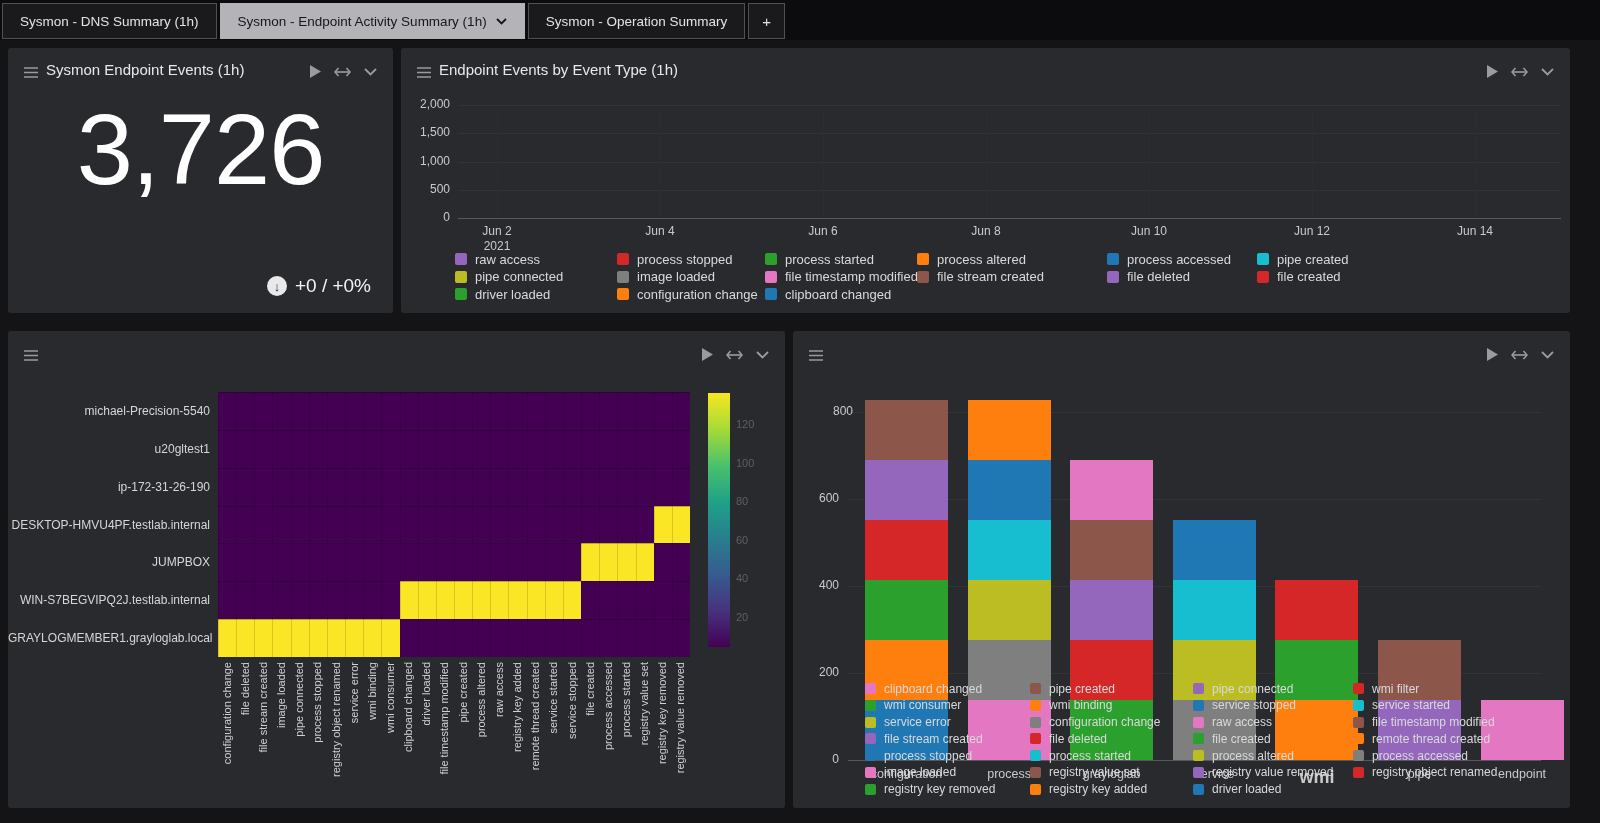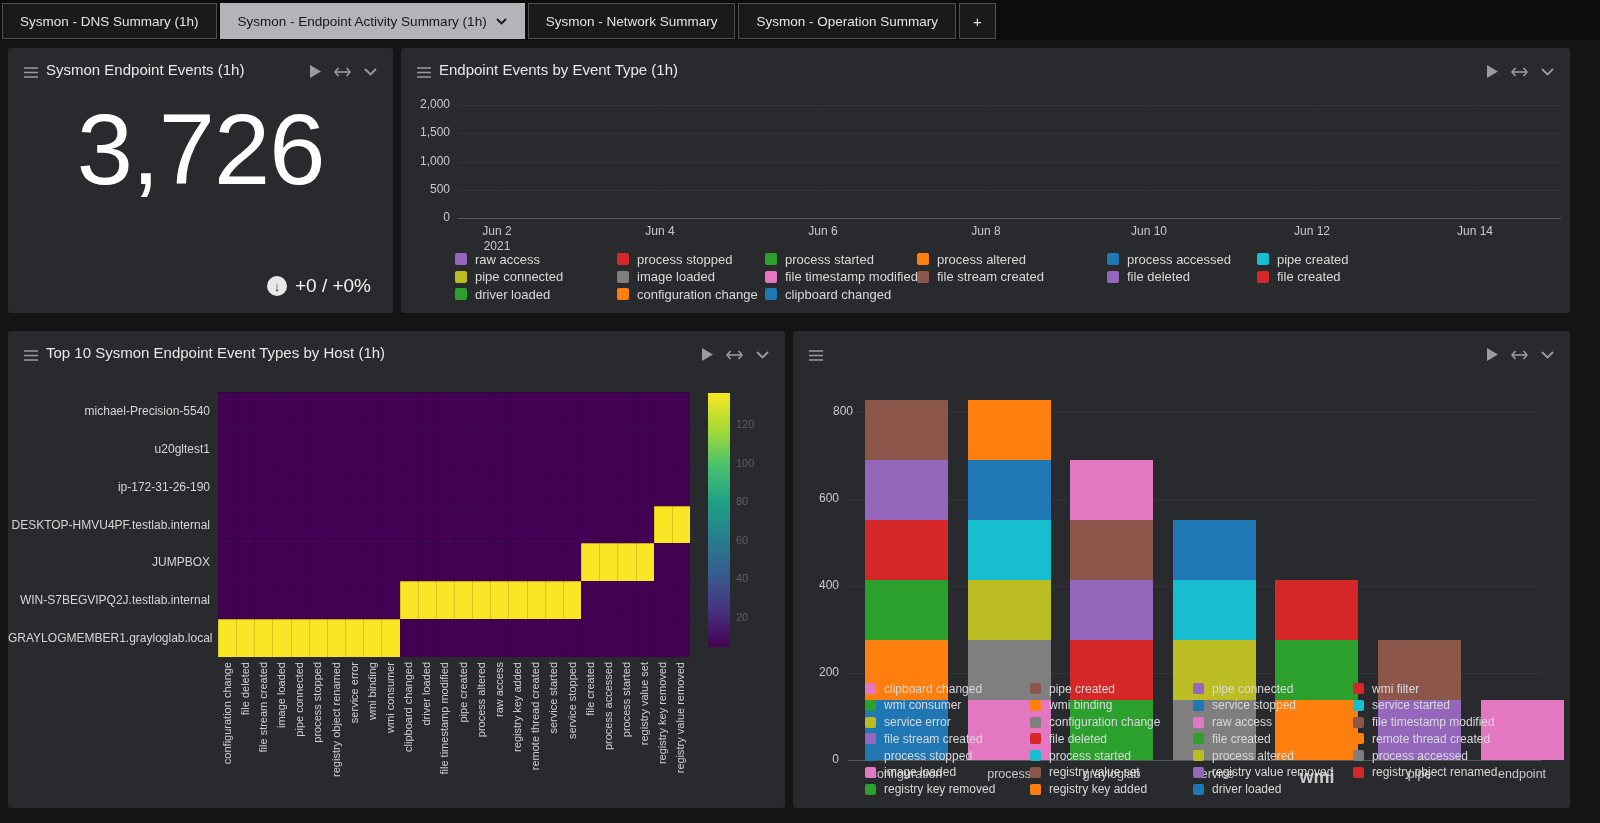--- a/index.html
+++ b/index.html
@@ -59,23 +59,20 @@
     <div class="tab">
       <span>Sysmon - DNS Summary (1h)</span>
     </div>
     <div class="tab active">
       <span>Sysmon - Endpoint Activity Summary (1h)</span>
       <span>
         <svg width="11" height="7" viewBox="0 0 11 7">
             <path d="M1 1l4.5 4.5L10 1" stroke="#17171a" stroke-width="1.8" fill="none"></path>
           </svg>
       </span>
-    </div>
-    <div class="tab">
-      <span>Sysmon - Network Summary</span>
     </div>
     <div class="tab">
       <span>Sysmon - Operation Summary</span>
     </div>
     <div class="tab plus">+</div>
   </div>
 
   <div class="panel" id="panel-stat" style="left:8px; top:48px; width:385px; height:265px;">
     <div class="p-head">
       <span class="p-burger">
@@ -237,21 +234,20 @@
       </div>
     </div>
 
   <div class="panel" id="panel-hm" style="left:8px; top:331px; width:777px; height:477px;">
     <div class="p-head">
       <span class="p-burger">
         <svg width="14" height="11" viewBox="0 0 14 11">
             <path d="M0 1h14M0 5.5h14M0 10h14" stroke="#9a9b9f" stroke-width="1.5"></path>
           </svg>
       </span>
-      <span class="p-title">Top 10 Sysmon Endpoint Event Types by Host (1h)</span>
       <span class="p-icons">
         <span>
             <svg width="11" height="13" viewBox="0 0 11 13">
               <path d="M0 0L11 6.5L0 13Z" fill="#9a9b9f"></path>
             </svg>
           </span>
         <span>
             <svg width="17" height="10" viewBox="0 0 17 10">
               <path d="M4.5 1L1 5l3.5 4M12.5 1L16 5l-3.5 4" stroke="#9a9b9f" stroke-width="1.6" fill="none"></path>
               <path d="M2 5h13" stroke="#9a9b9f" stroke-width="1.6"></path>

